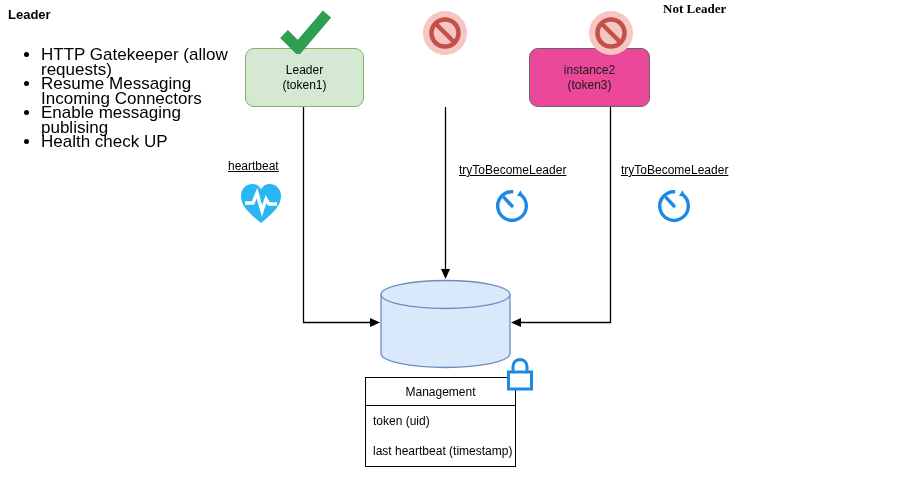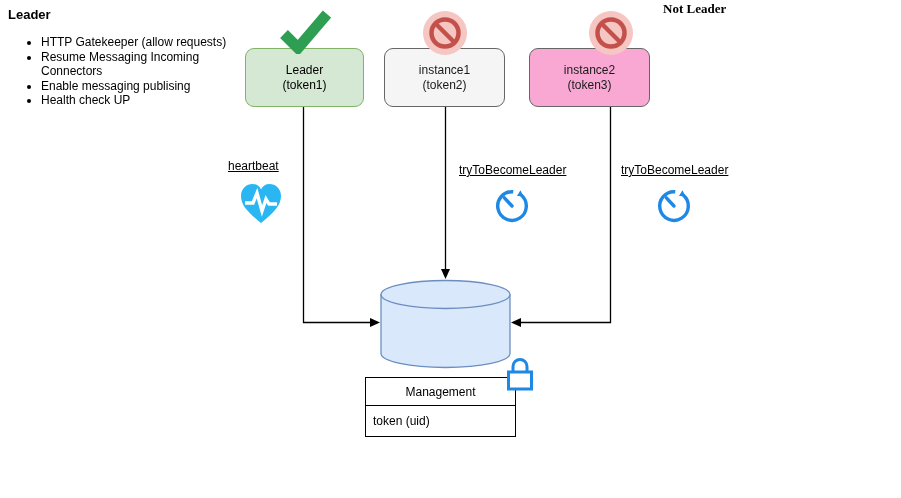--- a/index.html
+++ b/index.html
@@ -6,31 +6,31 @@
   #canvas {
     position:relative; width:894px; height:498px; background:#ffffff;
     font-family:"Liberation Sans","DejaVu Sans",sans-serif; color:#000;
     overflow:hidden;
   }
   
   .panel { position:absolute; }
   #panel-left  { left:8px;  top:7px;  width:232px; }
   #panel-right { left:663px; top:1px; width:238px;font-family:Liberation Serif, serif; }
   .panel-title { font-weight:bold; font-size:13px; }
-  .panel ul { margin:13px 0 0 0; padding-left:33px; font-size:12px; line-height:14.5px; }
+  .panel ul { margin:26px 0 0 0; padding-left:33px; font-size:17px; line-height:14.5px; }
   .panel li { margin:0; padding:0; white-space:pre-wrap; }
   
   .node {
     position:absolute; border-radius:9px; z-index:2;
     display:flex; flex-direction:column; align-items:center; justify-content:center;
     font-size:12px; line-height:15px; text-align:center;
   }
   #node-leader    { left:245px; top:48px; width:117px; height:57px; background:#d5e8d4; border:1px solid #82b366; }
   #node-instance1 { left:384px; top:48px; width:119px; height:57px; background:#f5f5f5; border:1px solid #666666; color:#1a1a1a; }
-  #node-instance2 { left:529px; top:48px; width:119px; height:57px; background:#f9a8d4; border:1px solid #666666; color:#1a1a1a; }
+  #node-instance2 { left:529px; top:48px; width:119px; height:57px; background:#ec4899; border:1px solid #666666; color:#1a1a1a; }
   
   .abs { position:absolute; }
   #icon-check  { left:279px; top:9px;  width:52px; height:45px; z-index:3; }
   #icon-deny1  { left:422px; top:10px; width:46px; height:46px; z-index:3; }
   #icon-deny2  { left:588px; top:10px; width:46px; height:46px; z-index:3; }
   #icon-heart  { left:238px; top:182px; width:46px; height:44px; z-index:2; }
   #icon-timer1 { left:492px; top:186px; width:40px; height:40px; z-index:2; }
   #icon-timer2 { left:654px; top:186px; width:40px; height:40px; z-index:2; }
   #icon-lock   { left:506px; top:355px; width:28px; height:37px; z-index:4; }
   #connectors  { left:0; top:0; width:901px; height:498px; z-index:1; }
@@ -76,24 +76,20 @@
     <path d="M445.5,107 L445.5,270" fill="none" stroke="#000" stroke-width="1.3"></path>
     <polygon points="445.5,279 441,269 450,269" fill="#000"></polygon>
     <path d="M610.5,107 L610.5,322.5 L520,322.5" fill="none" stroke="#000" stroke-width="1.3"></path>
     <polygon points="511,322.5 521,318 521,327" fill="#000"></polygon>
   </svg>
 
   <div id="node-leader" class="node">
     <div>Leader</div>
     <div>(token1)</div>
   </div>
-  <div id="node-instance1" class="node">
-    <div>instance1</div>
-    <div>(token2)</div>
-  </div>
   <div id="node-instance2" class="node">
     <div>instance2</div>
     <div>(token3)</div>
   </div>
 
   <svg id="icon-check" class="abs" viewBox="0 0 52 45">
     <path d="M5,25 L19,39 L48,5" fill="none" stroke="#2e9e53" stroke-width="11"></path>
   </svg>
   <svg id="icon-deny1" class="abs" viewBox="0 0 46 46">
     <circle cx="23" cy="23" r="22" fill="#f5c6c2"></circle>
@@ -127,20 +123,21 @@
   </svg>
 
   <svg id="db-cylinder" class="abs" viewBox="0 0 131 90">
     <path d="M1,15.5 A64.5,14 0 0 1 130,15.5 L130,74.5 A64.5,14 0 0 1 1,74.5 Z" fill="#dae8fc" stroke="#6c8ebf" stroke-width="1.3"></path>
     <path d="M1,15.5 A64.5,14 0 0 0 130,15.5" fill="none" stroke="#6c8ebf" stroke-width="1.3"></path>
   </svg>
 
   <div id="mgmt-table">
     <div id="mgmt-header">Management</div>
     <div class="mgmt-row">token (uid)</div>
+    <div class="mgmt-row">last heartbeat (timestamp)</div>
   </div>
 
   <svg id="icon-lock" class="abs" viewBox="0 0 28 37">
     <path d="M7,18 L7,11.5 A7,7 0 0 1 21,11.5 L21,18" fill="#ffffff" stroke="#1e88e5" stroke-width="3"></path>
     <rect x="2.5" y="17" width="23" height="17" fill="#ffffff" stroke="#1e88e5" stroke-width="3"></rect>
   </svg>
 
 </div>
 
 </body></html>

